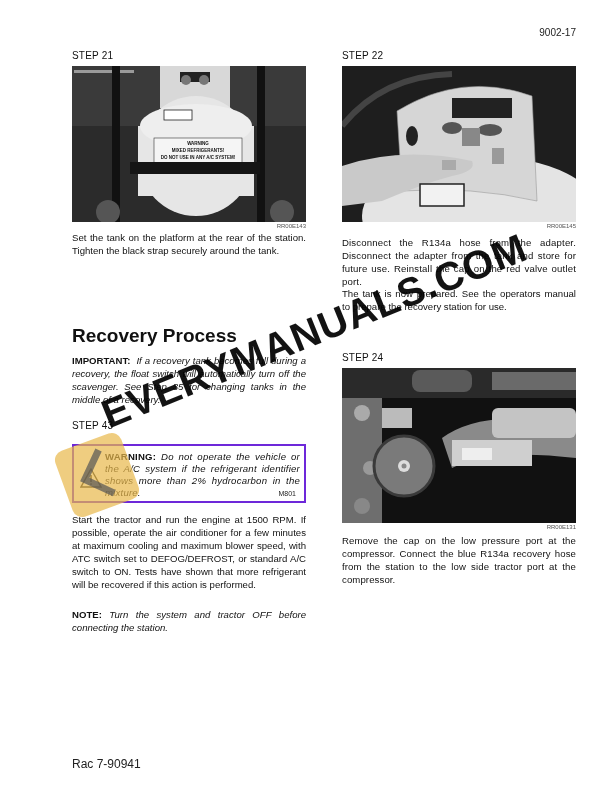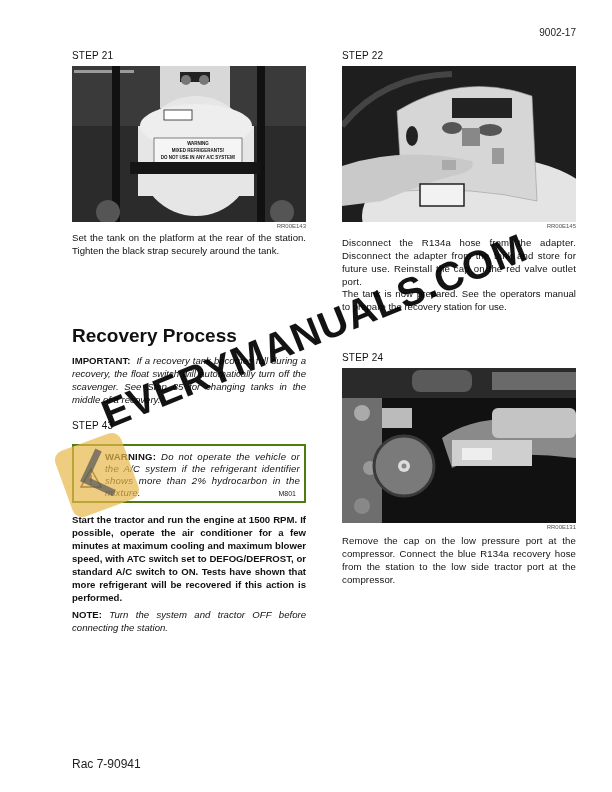--- a/index.html
+++ b/index.html
@@ -5,21 +5,21 @@
   html, body { margin: 0; padding: 0; background: #ffffff; }
   body { width: 612px; height: 792px; position: relative; overflow: hidden;
          font-family: "Liberation Sans", sans-serif; color: #111; }
   .abs { position: absolute; }
   .pagenum { top: 27px; right: 36px; font-size: 10px; color: #222; }
   .step { font-weight: normal; font-size: 10px; letter-spacing: 0.2px; }
   .photo { background: #2a2a2a; overflow: hidden; }
   .caption-id { font-size: 6px; color: #555; text-align: right; }
   .body-text { font-size: 9.6px; line-height: 13px; text-align: justify; color: #111; }
   .section-title { font-weight: bold; font-size: 19px; }
-  .warn-box { border: 2px solid #4d7c0f; box-sizing: border-box; }
+  .warn-box { border: 2px solid #6d28d9; box-sizing: border-box; }
   .footer { font-size: 12px; color: #222; }
   .wm { font-weight: bold; color: #000; font-size: 40px; white-space: nowrap;
         transform-origin: left bottom; letter-spacing: 1px; }
   i { font-style: italic; }
   b { font-weight: bold; }
 </style>
 </head>
 <body>
 
 <div class="abs pagenum">9002-17</div>
@@ -97,21 +97,21 @@
     <path d="M11 1 L21 19 L1 19 Z" fill="none" stroke="#222" stroke-width="1.4"></path>
     <rect x="10.2" y="7" width="1.6" height="7" fill="#222"></rect>
     <rect x="10.2" y="15.3" width="1.6" height="1.6" fill="#222"></rect>
   </svg>
   <div class="abs body-text" style="left:31px; top:5px; width:195px; line-height:12px; letter-spacing:0.2px;">
     <b>WARNING:</b>
     <i>Do not operate the vehicle or the A/C system if the refrigerant identifier shows more than 2% hydrocarbon in the mixture.</i>
   </div>
   <div class="abs" style="right:8px; bottom:4px; font-size:7px; color:#222;">M801</div>
 </div>
-<div class="abs body-text" style="left:72px; top:513px; width:234px;font-weight:bold;">Start the tractor and run the engine at 1500 RPM. If possible, operate the air conditioner for a few minutes at maximum cooling and maximum blower speed, with ATC switch set to DEFOG/DEFROST, or standard A/C switch to ON. Tests have shown that more refrigerant will be recovered if this action is performed.</div>
+<div class="abs body-text" style="left:72px; top:513px; width:234px;">Start the tractor and run the engine at 1500 RPM. If possible, operate the air conditioner for a few minutes at maximum cooling and maximum blower speed, with ATC switch set to DEFOG/DEFROST, or standard A/C switch to ON. Tests have shown that more refrigerant will be recovered if this action is performed.</div>
 <div class="abs body-text" style="left:72px; top:608px; width:234px;">
   <b>NOTE:</b>
   <i>Turn the system and tractor OFF before connecting the station.</i>
 </div>
 
 <div class="abs step" style="left:342px; top:352px;">STEP  24</div>
 <div class="abs photo" style="left:342px; top:368px; width:234px; height:155px;">
   <svg width="234" height="155" viewBox="0 0 234 155">
     <rect width="234" height="155" fill="#111"></rect>
     <rect x="0" y="0" width="234" height="30" fill="#2a2a2a"></rect>

